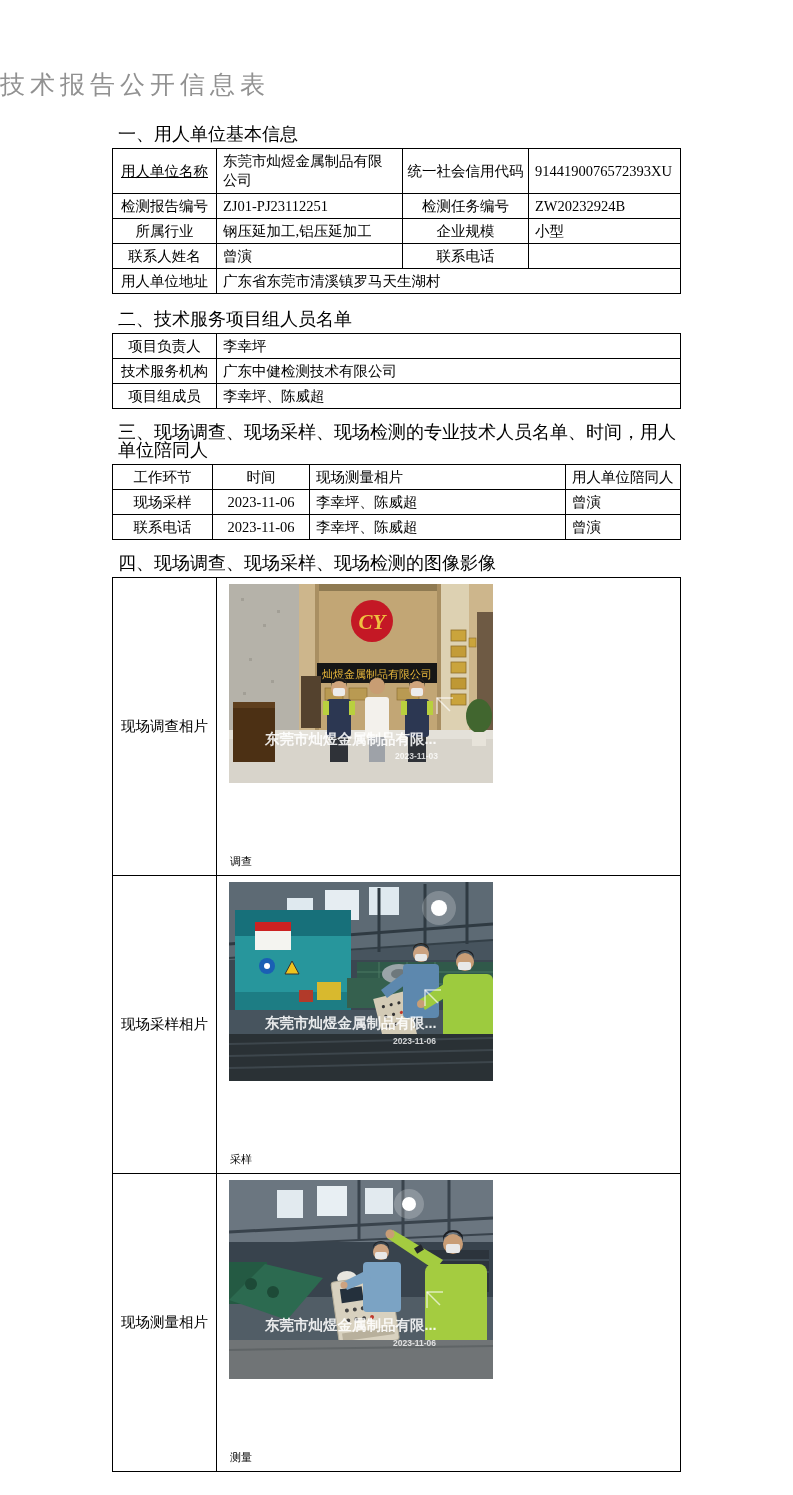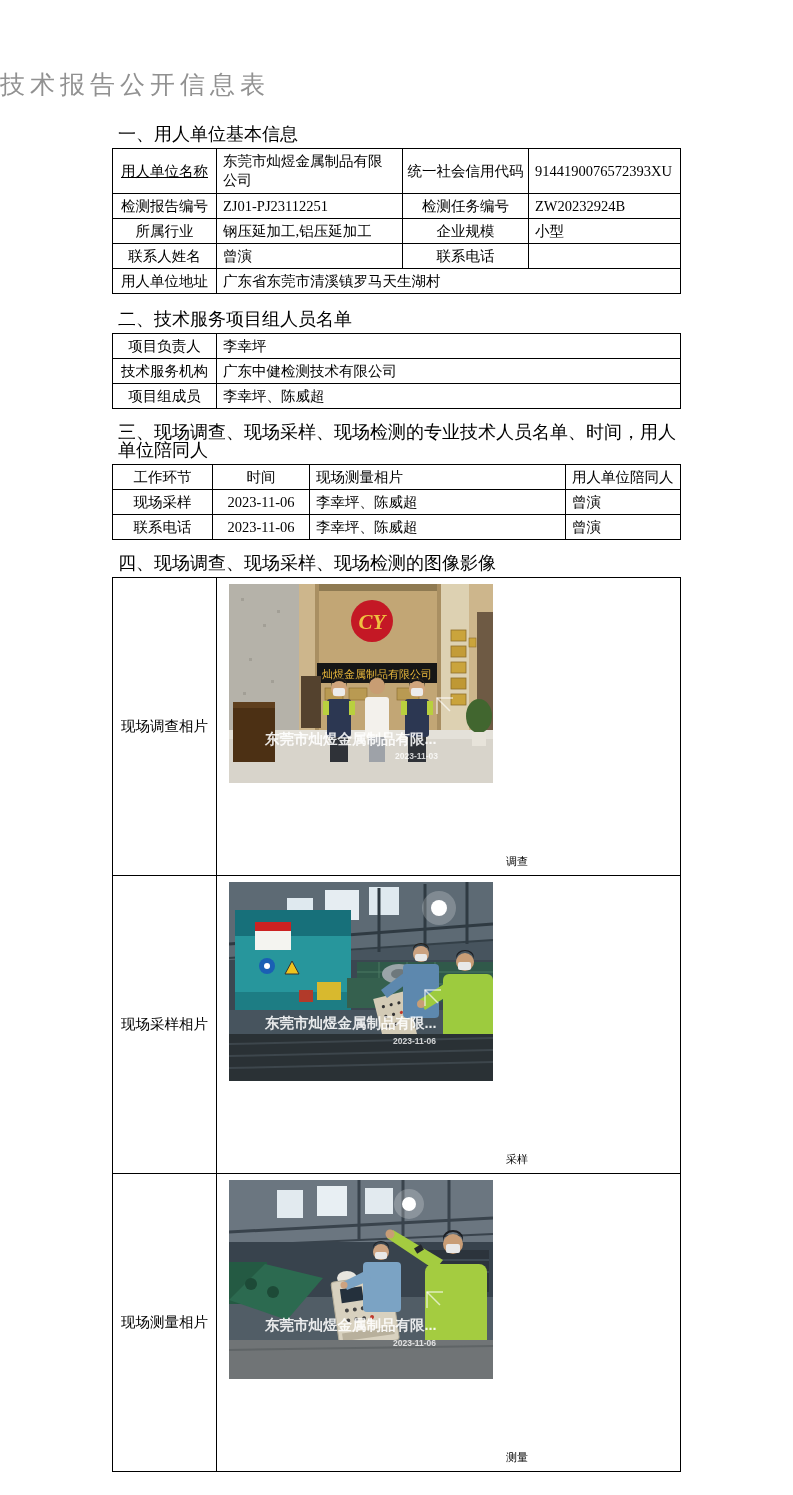--- a/index.html
+++ b/index.html
@@ -21,21 +21,21 @@
   .sec-2{margin-top:16px;}
   .sec-3{margin-top:14px;}
   .sec-4{margin-top:14px;}
   table{border-collapse:collapse;table-layout:fixed;width:568px;margin-top:5px;font-size:14.5px;}
   td{border:1px solid #000;padding:1px 6px;vertical-align:middle;word-break:break-all;line-height:19px;}
   td.lab{text-align:center;padding:1px 2px;}
   .h42{height:42px;text-decoration:underline;}
   .h22{height:22px;}
   
   .photo-table td.pcontent{padding:0;}
-  .pcell{display:flex;height:297px;}
+  .pcell{display:flex;flex-direction:column;height:297px;}
   .photo-wrap{margin:6px 0 0 12px;width:264px;height:199px;line-height:0;}
   .pcaption{margin-top:auto;padding:0 0 4px 13px;font-size:11px;line-height:19px;}
   svg text.wm{
     font-family:"Liberation Sans","DejaVu Sans",sans-serif;
     fill:rgba(255,255,255,0.88);font-size:14.5px;font-weight:bold;
   }
   svg text.wmd{
     font-family:"Liberation Sans","DejaVu Sans",sans-serif;
     fill:rgba(255,255,255,0.78);font-size:8.5px;font-weight:bold;
   }

